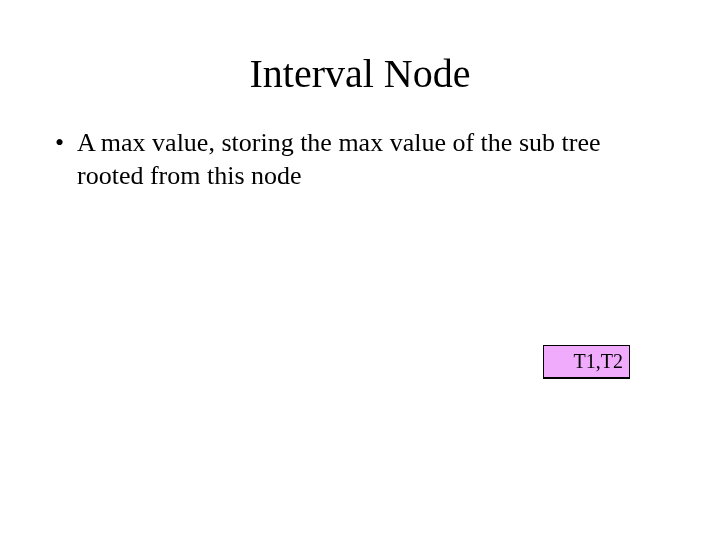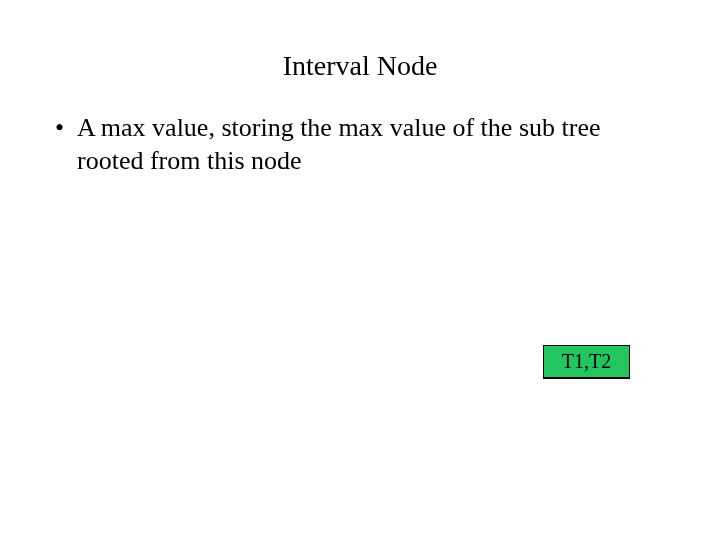--- a/index.html
+++ b/index.html
@@ -7,21 +7,21 @@
       padding: 0;
       width: 720px;
       height: 540px;
       background: #ffffff;
       font-family: "Times New Roman", Times, serif;
       color: #000;
       position: relative;
     }
     .title {
       text-align: center;
-      font-size: 28px;
+      font-size: 40px;
       margin-top: 50px;
       margin-bottom: 30px;
       font-weight: normal;
     }
     .bullets {
       margin: 0 55px 0 55px;
       padding: 0;
       font-size: 26px;
       line-height: 1.25;
     }
@@ -38,22 +38,22 @@
       top: 0;
       font-size: 26px;
     }
     .node-box {
       position: absolute;
       right: 90px;
       top: 345px;
       border: 1px solid #000;
       width: 85px;
       font-size: 20px;
-      text-align: center;
-      background: #22c55e;
+      text-align: right;
+      background: #f0abfc;
     }
     .node-box .cell {
       padding: 4px 6px;
     }
     .node-box .cell:first-child {
       border-bottom: 1px solid #000;
     }
   </style>
 </head>
 <body>

